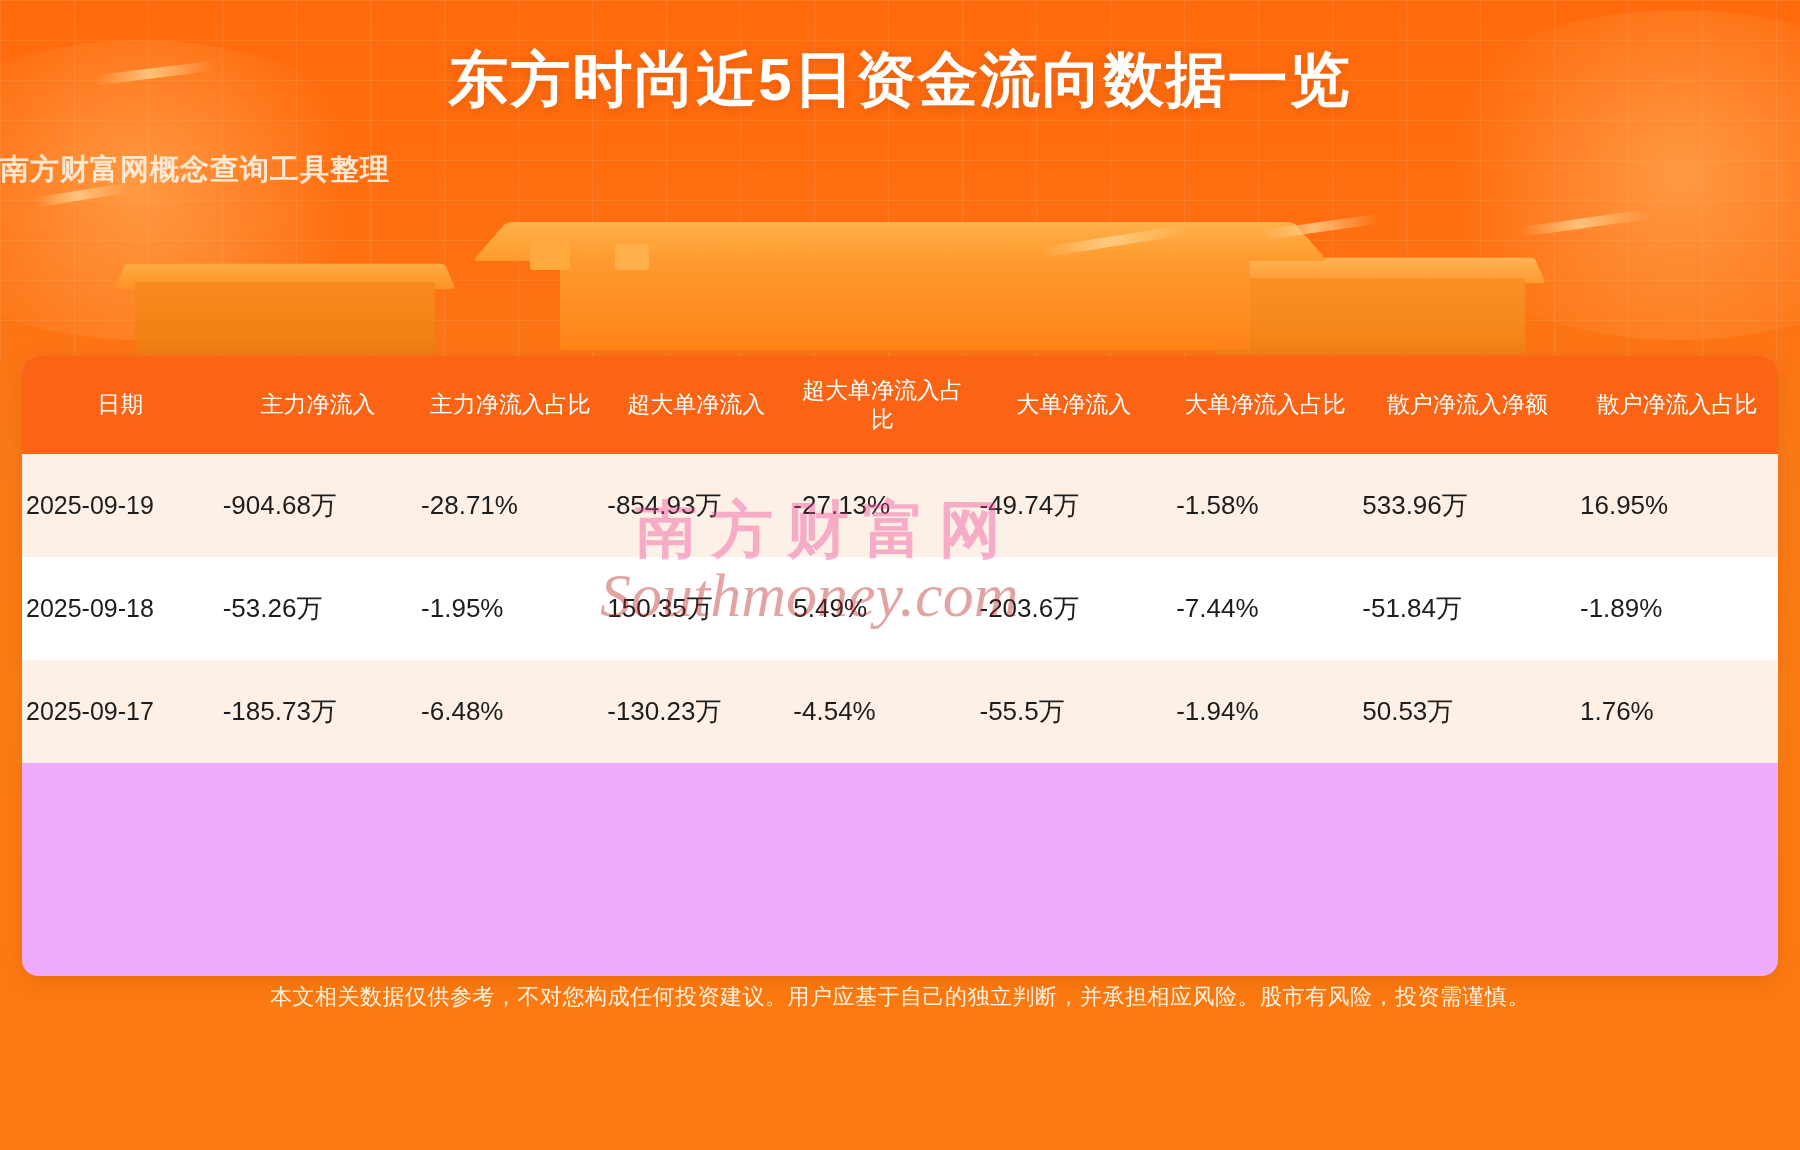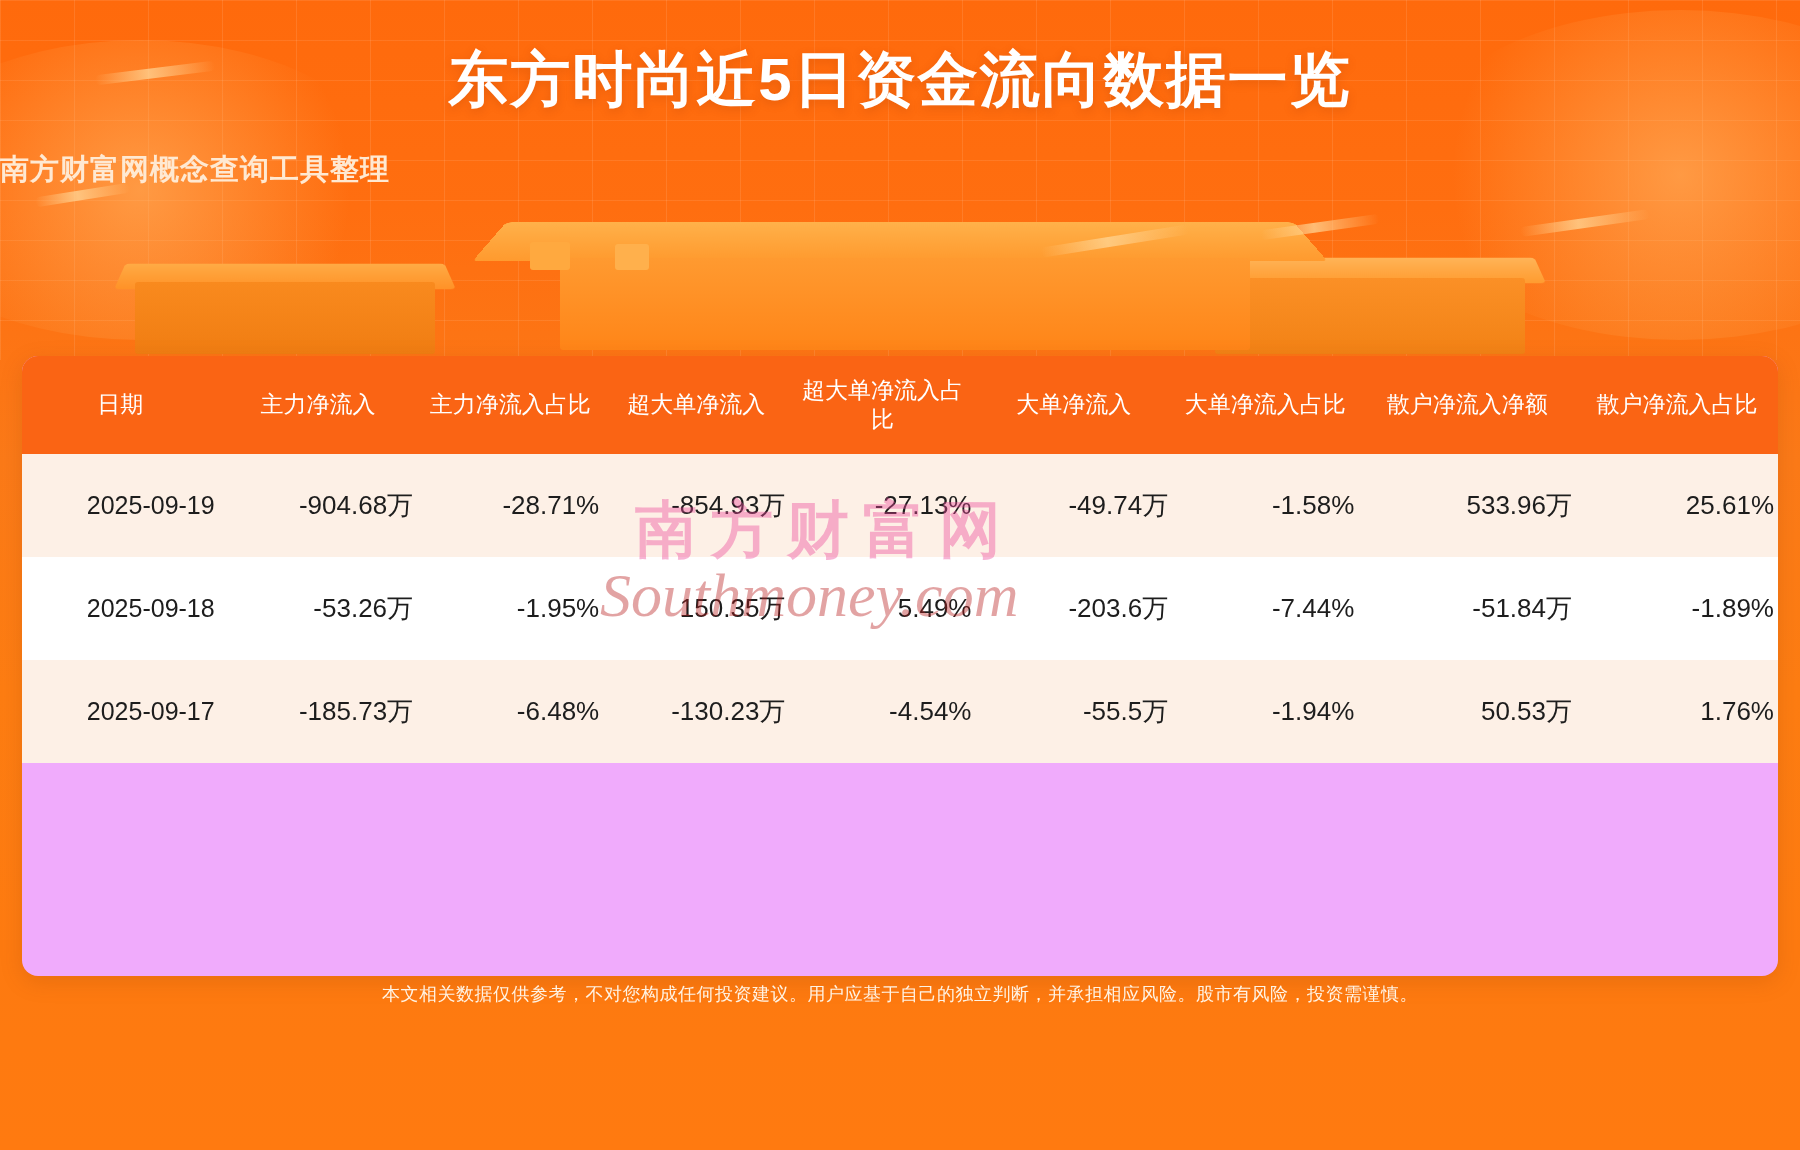--- a/index.html
+++ b/index.html
@@ -109,21 +109,21 @@
   }
   table{ width:100%; border-collapse:collapse; table-layout:fixed; }
   thead th{
     background:#fa6414;
     color:#ffffff;
     font-size:23px; font-weight:normal; line-height:1.28;
     height:98px; padding:4px 6px; text-align:center; vertical-align:middle;
   }
   tbody td{
     height:103px; font-size:26px; color:#1d1d1d;
-    text-align:right; vertical-align:middle; padding:0 4px;
+    text-align:left; vertical-align:middle; padding:0 4px;
     font-weight:normal;
   }
   tbody tr:nth-child(odd){ background:#fdf0e6; }
   tbody tr:nth-child(even){ background:#ffffff; }
   tbody tr td:first-child{ font-size:25px; }
 
   col.c-date{ width:11.2%; }
   col.c-a{ width:11.3%; }
   col.c-b{ width:10.6%; }
   col.c-c{ width:10.6%; }
@@ -147,21 +147,21 @@
   .wm-en{
     position:absolute; left:0; top:72px; font-size:62px;
     color:#b91c1c; white-space:nowrap; font-style:italic;
     font-family:Liberation Serif, serif;
   }
 
   
   .footer{
     position:absolute; left:0; top:982px; width:1800px;
     text-align:center; color:#fff3e4;
-    font-size:18px; letter-spacing:.5px;
+    font-size:22px; letter-spacing:.5px;
     z-index:8;
   }
   .bottom-fill{
     position:absolute; left:0; top:940px; width:1800px; height:210px;
     background:linear-gradient(180deg,#fd7a10 0%, #ff7a10 100%);
     z-index:4;
   }
 </style>
 </head>
 <body>
@@ -220,21 +220,21 @@
     <tbody>
       <tr>
         <td>2025-09-19</td>
         <td>-904.68万</td>
         <td>-28.71%</td>
         <td>-854.93万</td>
         <td>-27.13%</td>
         <td>-49.74万</td>
         <td>-1.58%</td>
         <td>533.96万</td>
-        <td>25.61%</td>
+        <td>16.95%</td>
       </tr>
       <tr>
         <td>2025-09-18</td>
         <td>-53.26万</td>
         <td>-1.95%</td>
         <td>150.35万</td>
         <td>5.49%</td>
         <td>-203.6万</td>
         <td>-7.44%</td>
         <td>-51.84万</td>

